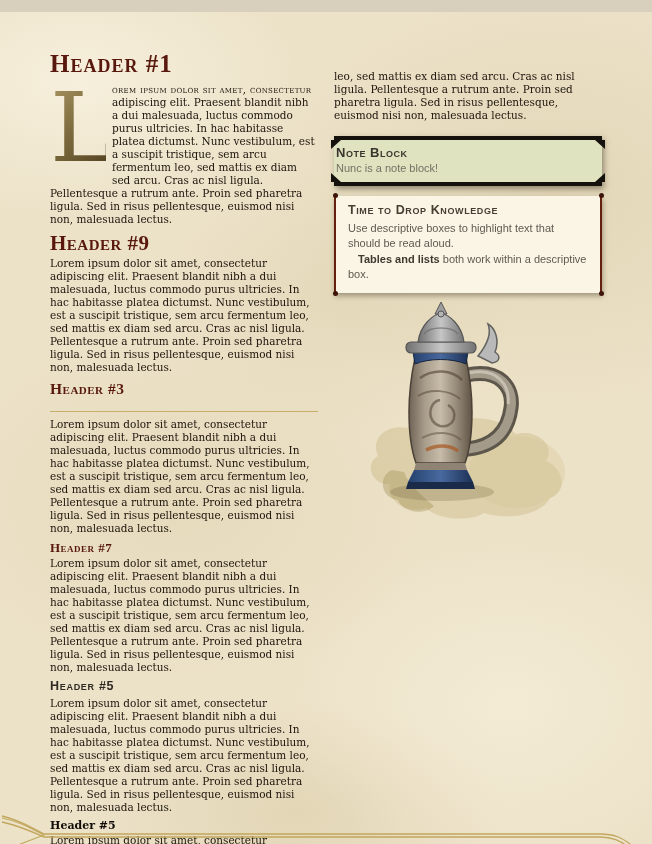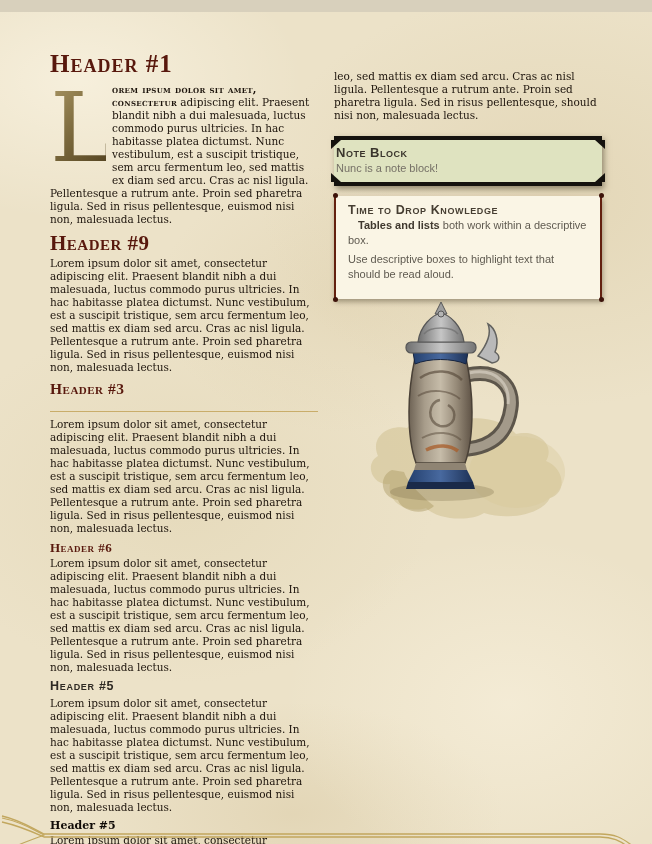--- a/index.html
+++ b/index.html
@@ -53,21 +53,21 @@
   .dropcap{
     float:left;
     font-family:"DejaVu Serif", serif;
     font-size:96px;line-height:86px;
     width:56px;height:92px;
     margin:2px 6px 0 0;
     background:linear-gradient(135deg,#a79462 0%,#7d6b3e 45%,#4e3e1d 100%);
     -webkit-background-clip:text;background-clip:text;
     color:transparent;-webkit-text-fill-color:transparent;
   }
-  .lead-caps{font-variant:small-caps;letter-spacing:.3px;font-weight:700;font-size:10.5px;}
+  .lead-caps{font-variant:small-caps;letter-spacing:.3px;font-weight:400;font-size:10.5px;}
   .intro-para{margin-bottom:7px;}
 
   
   .note{
     position:relative;
     background:#dfe3c0;
     border-top:4px solid #15120e;
     border-bottom:4px solid #15120e;
     padding:5px 12px 8px 2px;
     margin:14px 0 10px 0;
@@ -88,21 +88,21 @@
     font-size:11px;color:#757066;margin-top:2px;
   }
 
   
   .descriptive{
     position:relative;
     background:#faf5e5;
     border-left:2px solid #63200f;
     border-right:2px solid #63200f;
     box-shadow:1px 3px 5px rgba(60,50,30,.4);
-    padding:7px 12px 17px 12px;
+    padding:7px 12px 11px 12px;
     margin:0 0 12px 0;
   }
   .descriptive .dot{position:absolute;width:5px;height:5px;background:#3d130a;border-radius:50%;}
   .descriptive .dot.tl{top:-3px;left:-3.5px;}
   .descriptive .dot.tr{top:-3px;right:-3.5px;}
   .descriptive .dot.bl{bottom:-3px;left:-3.5px;}
   .descriptive .dot.br{bottom:-3px;right:-3.5px;}
   .desc-title{
     font-family:"Liberation Sans", sans-serif;
     font-variant:small-caps;font-weight:700;
@@ -131,53 +131,53 @@
       <span class="lead-caps">orem ipsum dolor sit amet, consectetur</span>
       <span>adipiscing elit. Praesent blandit nibh a dui malesuada, luctus commodo purus ultricies. In hac habitasse platea dictumst. Nunc vestibulum, est a suscipit tristique, sem arcu fermentum leo, sed mattis ex diam sed arcu. Cras ac nisl ligula. Pellentesque a rutrum ante. Proin sed pharetra ligula. Sed in risus pellentesque, euismod nisi non, malesuada lectus.</span>
     </p>
 
     <h2 class="phb">Header #9</h2>
     <p class="body">Lorem ipsum dolor sit amet, consectetur adipiscing elit. Praesent blandit nibh a dui malesuada, luctus commodo purus ultricies. In hac habitasse platea dictumst. Nunc vestibulum, est a suscipit tristique, sem arcu fermentum leo, sed mattis ex diam sed arcu. Cras ac nisl ligula. Pellentesque a rutrum ante. Proin sed pharetra ligula. Sed in risus pellentesque, euismod nisi non, malesuada lectus.</p>
 
     <h3 class="phb">Header #3</h3>
     <p class="body">Lorem ipsum dolor sit amet, consectetur adipiscing elit. Praesent blandit nibh a dui malesuada, luctus commodo purus ultricies. In hac habitasse platea dictumst. Nunc vestibulum, est a suscipit tristique, sem arcu fermentum leo, sed mattis ex diam sed arcu. Cras ac nisl ligula. Pellentesque a rutrum ante. Proin sed pharetra ligula. Sed in risus pellentesque, euismod nisi non, malesuada lectus.</p>
 
-    <h4 class="phb">Header #6</h4>
+    <h4 class="phb">Header #7</h4>
     <p class="body">Lorem ipsum dolor sit amet, consectetur adipiscing elit. Praesent blandit nibh a dui malesuada, luctus commodo purus ultricies. In hac habitasse platea dictumst. Nunc vestibulum, est a suscipit tristique, sem arcu fermentum leo, sed mattis ex diam sed arcu. Cras ac nisl ligula. Pellentesque a rutrum ante. Proin sed pharetra ligula. Sed in risus pellentesque, euismod nisi non, malesuada lectus.</p>
 
     <h5 class="phb">Header #5</h5>
     <p class="body">Lorem ipsum dolor sit amet, consectetur adipiscing elit. Praesent blandit nibh a dui malesuada, luctus commodo purus ultricies. In hac habitasse platea dictumst. Nunc vestibulum, est a suscipit tristique, sem arcu fermentum leo, sed mattis ex diam sed arcu. Cras ac nisl ligula. Pellentesque a rutrum ante. Proin sed pharetra ligula. Sed in risus pellentesque, euismod nisi non, malesuada lectus.</p>
 
     <div class="h6-bold">Header #5</div>
     <p class="body">Lorem ipsum dolor sit amet, consectetur adipiscing elit. Praesent blandit nibh a dui malesuada, luctus commodo purus ultricies. In hac habitasse platea dictumst. Nunc vestibulum, est a suscipit tristique, sem arcu fermentum</p>
   </div>
 
   <div class="col col-right">
-    <p class="body" style="margin-top:58px;">leo, sed mattis ex diam sed arcu. Cras ac nisl ligula. Pellentesque a rutrum ante. Proin sed pharetra ligula. Sed in risus pellentesque, should nisi non, malesuada lectus.</p>
+    <p class="body" style="margin-top:58px;">leo, sed mattis ex diam sed arcu. Cras ac nisl ligula. Pellentesque a rutrum ante. Proin sed pharetra ligula. Sed in risus pellentesque, euismod nisi non, malesuada lectus.</p>
 
     <div class="note">
       <i class="tri tl"></i>
       <i class="tri tr"></i>
       <i class="tri bl"></i>
       <i class="tri br"></i>
       <div class="note-title">Note Block</div>
       <div class="note-body">Nunc is a note block!</div>
     </div>
 
     <div class="descriptive">
       <i class="dot tl"></i>
       <i class="dot tr"></i>
       <i class="dot bl"></i>
       <i class="dot br"></i>
       <div class="desc-title">Time to Drop Knowledge</div>
+      <div class="desc-body">Use descriptive boxes to highlight text that should be read aloud.</div>
       <div class="desc-body indent">
         <span class="b">Tables and lists</span>
         <span>both work within a descriptive box.</span>
       </div>
-      <div class="desc-body">Use descriptive boxes to highlight text that should be read aloud.</div>
     </div>
   </div>
 
   <div class="stein">
     <svg viewBox="0 0 260 225" width="260" height="225">
       <defs>
         <linearGradient id="g-body" x1="0" y1="0" x2="1" y2="0">
           <stop offset="0" stop-color="#6e6355"></stop>
           <stop offset="0.25" stop-color="#a89d8b"></stop>
           <stop offset="0.5" stop-color="#c6bca9"></stop>

